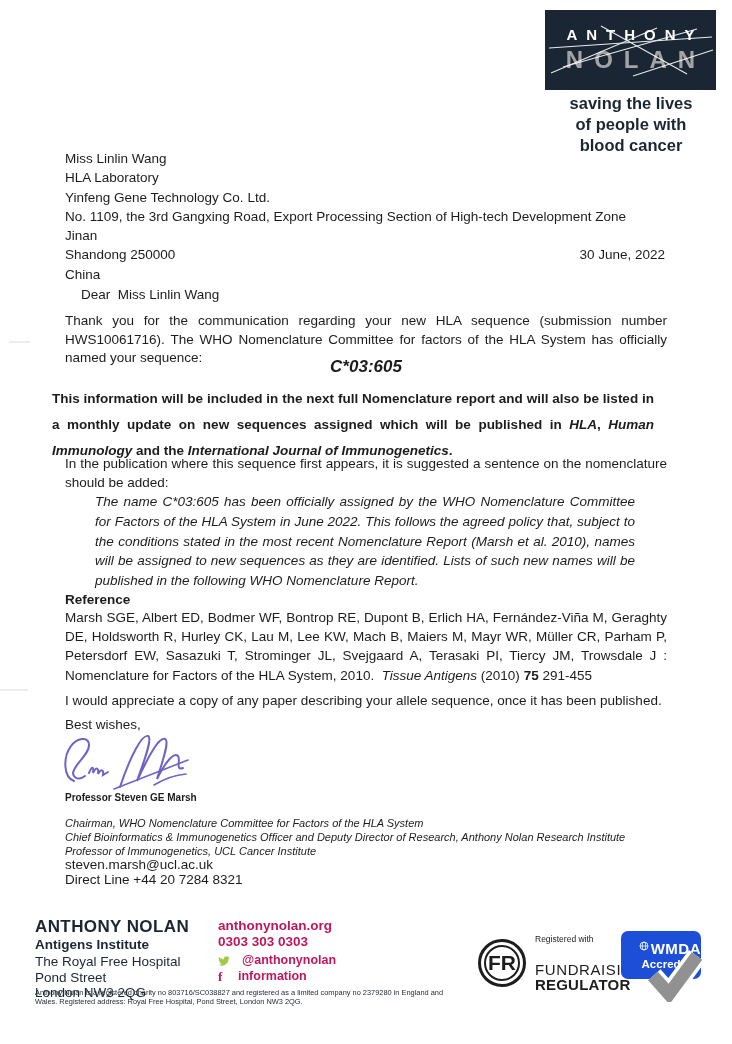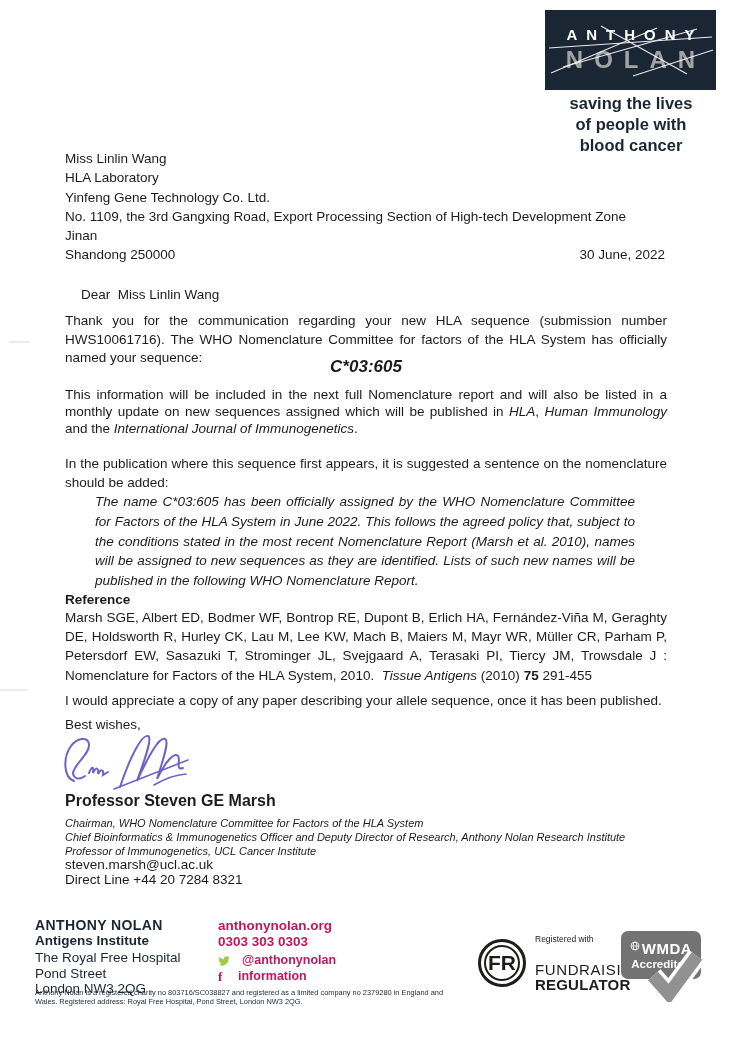--- a/index.html
+++ b/index.html
@@ -17,60 +17,60 @@
            font-weight:bold;font-size:16.5px;line-height:21px;}
 
   
   .recipient{left:65px;top:149px;font-size:13.5px;line-height:19.3px;}
   .date{top:247px;right:67px;font-size:13.5px;}
   .salutation{left:65px;top:287px;font-size:13.5px;white-space:pre-wrap;margin-left:16px;}
   .para{font-size:13.5px;line-height:18.5px;text-align:justify;}
   .p1{left:65px;top:312px;width:602px;}
   .allele{left:65px;top:357px;width:602px;text-align:center;
           font-weight:bold;font-style:italic;font-size:17px;}
-  .p2{left:65px;top:386px;width:602px;line-height:17px;}
+  .p2{left:52px;top:386px;width:602px;line-height:26px;font-weight:bold;}
   .p3{left:65px;top:455px;width:602px;}
   .quote{left:95px;top:492px;width:540px;font-style:italic;font-size:13.5px;
          line-height:19.8px;text-align:justify;}
   .ref-head{left:65px;top:592px;font-size:13.5px;font-weight:bold;}
   .reference{left:65px;top:608px;width:602px;line-height:19.2px;white-space:pre-wrap;}
   .p4{left:65px;top:692px;width:602px;text-align:left;}
   .closing{left:65px;top:717px;font-size:13.5px;}
   .i{font-style:italic;}
   .b{font-weight:bold;}
 
   .signature{left:58px;top:727px;width:180px;height:66px;}
-  .sig-name{left:65px;top:792px;font-size:16px;font-weight:bold;}
+  .sig-name{left:65px;top:792px;font-size:10px;font-weight:bold;}
   .sig-titles{left:65px;top:816px;font-size:11px;font-style:italic;line-height:14.2px;}
   .email{left:65px;top:857px;font-size:13.5px;line-height:15px;}
 
   
   .f-org{left:35px;top:917px;color:#1a2633;}
-  .f-org .n1{font-weight:bold;font-size:14px;letter-spacing:.4px;}
+  .f-org .n1{font-weight:bold;font-size:17px;letter-spacing:.4px;}
   .f-org .n2{font-weight:bold;font-size:13.5px;margin-bottom:2px;}
   .f-org .al{font-size:13.5px;line-height:15.5px;}
   .f-green{left:218px;top:918px;color:#be185d;font-weight:bold;}
   .f-green .w{font-size:13.5px;line-height:16px;}
   .soc{display:flex;align-items:center;gap:12px;font-size:12.5px;line-height:15.5px;}
   .soc svg{display:block;}
   .soc .fb{font-family:"Liberation Serif",serif;font-weight:bold;font-size:13px;width:8px;}
   .small-print{left:35px;top:989px;width:410px;font-size:7.4px;line-height:8.6px;color:#1a2633;}
 
   .fr{left:478px;top:934px;display:flex;align-items:center;gap:9px;color:#1d1d1b;}
   .fr-ring{width:48px;height:48px;border:3.5px solid #1d1d1b;border-radius:50%;
            display:flex;align-items:center;justify-content:center;box-sizing:border-box;}
   .fr-ring-in{width:36px;height:36px;border:2px solid #1d1d1b;border-radius:50%;
            display:flex;align-items:center;justify-content:center;box-sizing:border-box;
            font-weight:bold;font-size:21px;}
   .fr-text .rw{font-size:8.5px;margin-bottom:18px;}
   .fr-text .fu{font-size:15px;letter-spacing:.6px;line-height:15px;}
   .fr-text .re{font-size:15px;font-weight:800;letter-spacing:.2px;line-height:15px;}
 
-  .wmda{left:621px;top:931px;width:80px;height:48px;background:#737373;border-radius:7px;
-        color:#fff;display:flex;flex-direction:column;align-items:center;justify-content:center;gap:1px;}
+  .wmda{left:621px;top:931px;width:80px;height:48px;background:#1d4ed8;border-radius:7px;
+        color:#fff;display:flex;flex-direction:column;align-items:flex-end;justify-content:center;gap:1px;}
   .wmda-top{display:flex;align-items:flex-start;gap:2px;font-weight:bold;font-size:15px;letter-spacing:.5px;}
   .wmda-acc{font-weight:bold;font-size:11.5px;}
   .wmda-check{left:645px;top:950px;width:58px;height:52px;}
 
   .fold{background:#ececec;height:2px;}
   .fold1{left:9px;top:341px;width:21px;}
   .fold2{left:0px;top:689px;width:28px;}
 </style>
 </head>
 <body>
@@ -99,20 +99,21 @@
     <div>blood cancer</div>
   </div>
 
   <div class="abs recipient">
     <div>Miss Linlin Wang</div>
     <div>HLA Laboratory</div>
     <div>Yinfeng Gene Technology Co. Ltd.</div>
     <div>No. 1109, the 3rd Gangxing Road, Export Processing Section of High-tech Development Zone</div>
     <div>Jinan</div>
     <div>Shandong 250000</div>
+    <div>China</div>
   </div>
 
   <div class="abs date">30 June, 2022</div>
 
   <div class="abs salutation">Dear  Miss Linlin Wang</div>
 
   <div class="abs para p1">Thank you for the communication regarding your new HLA sequence (submission number HWS10061716). The WHO Nomenclature Committee for factors of the HLA System has officially named your sequence:</div>
 
   <div class="abs allele">C*03:605</div>
 

